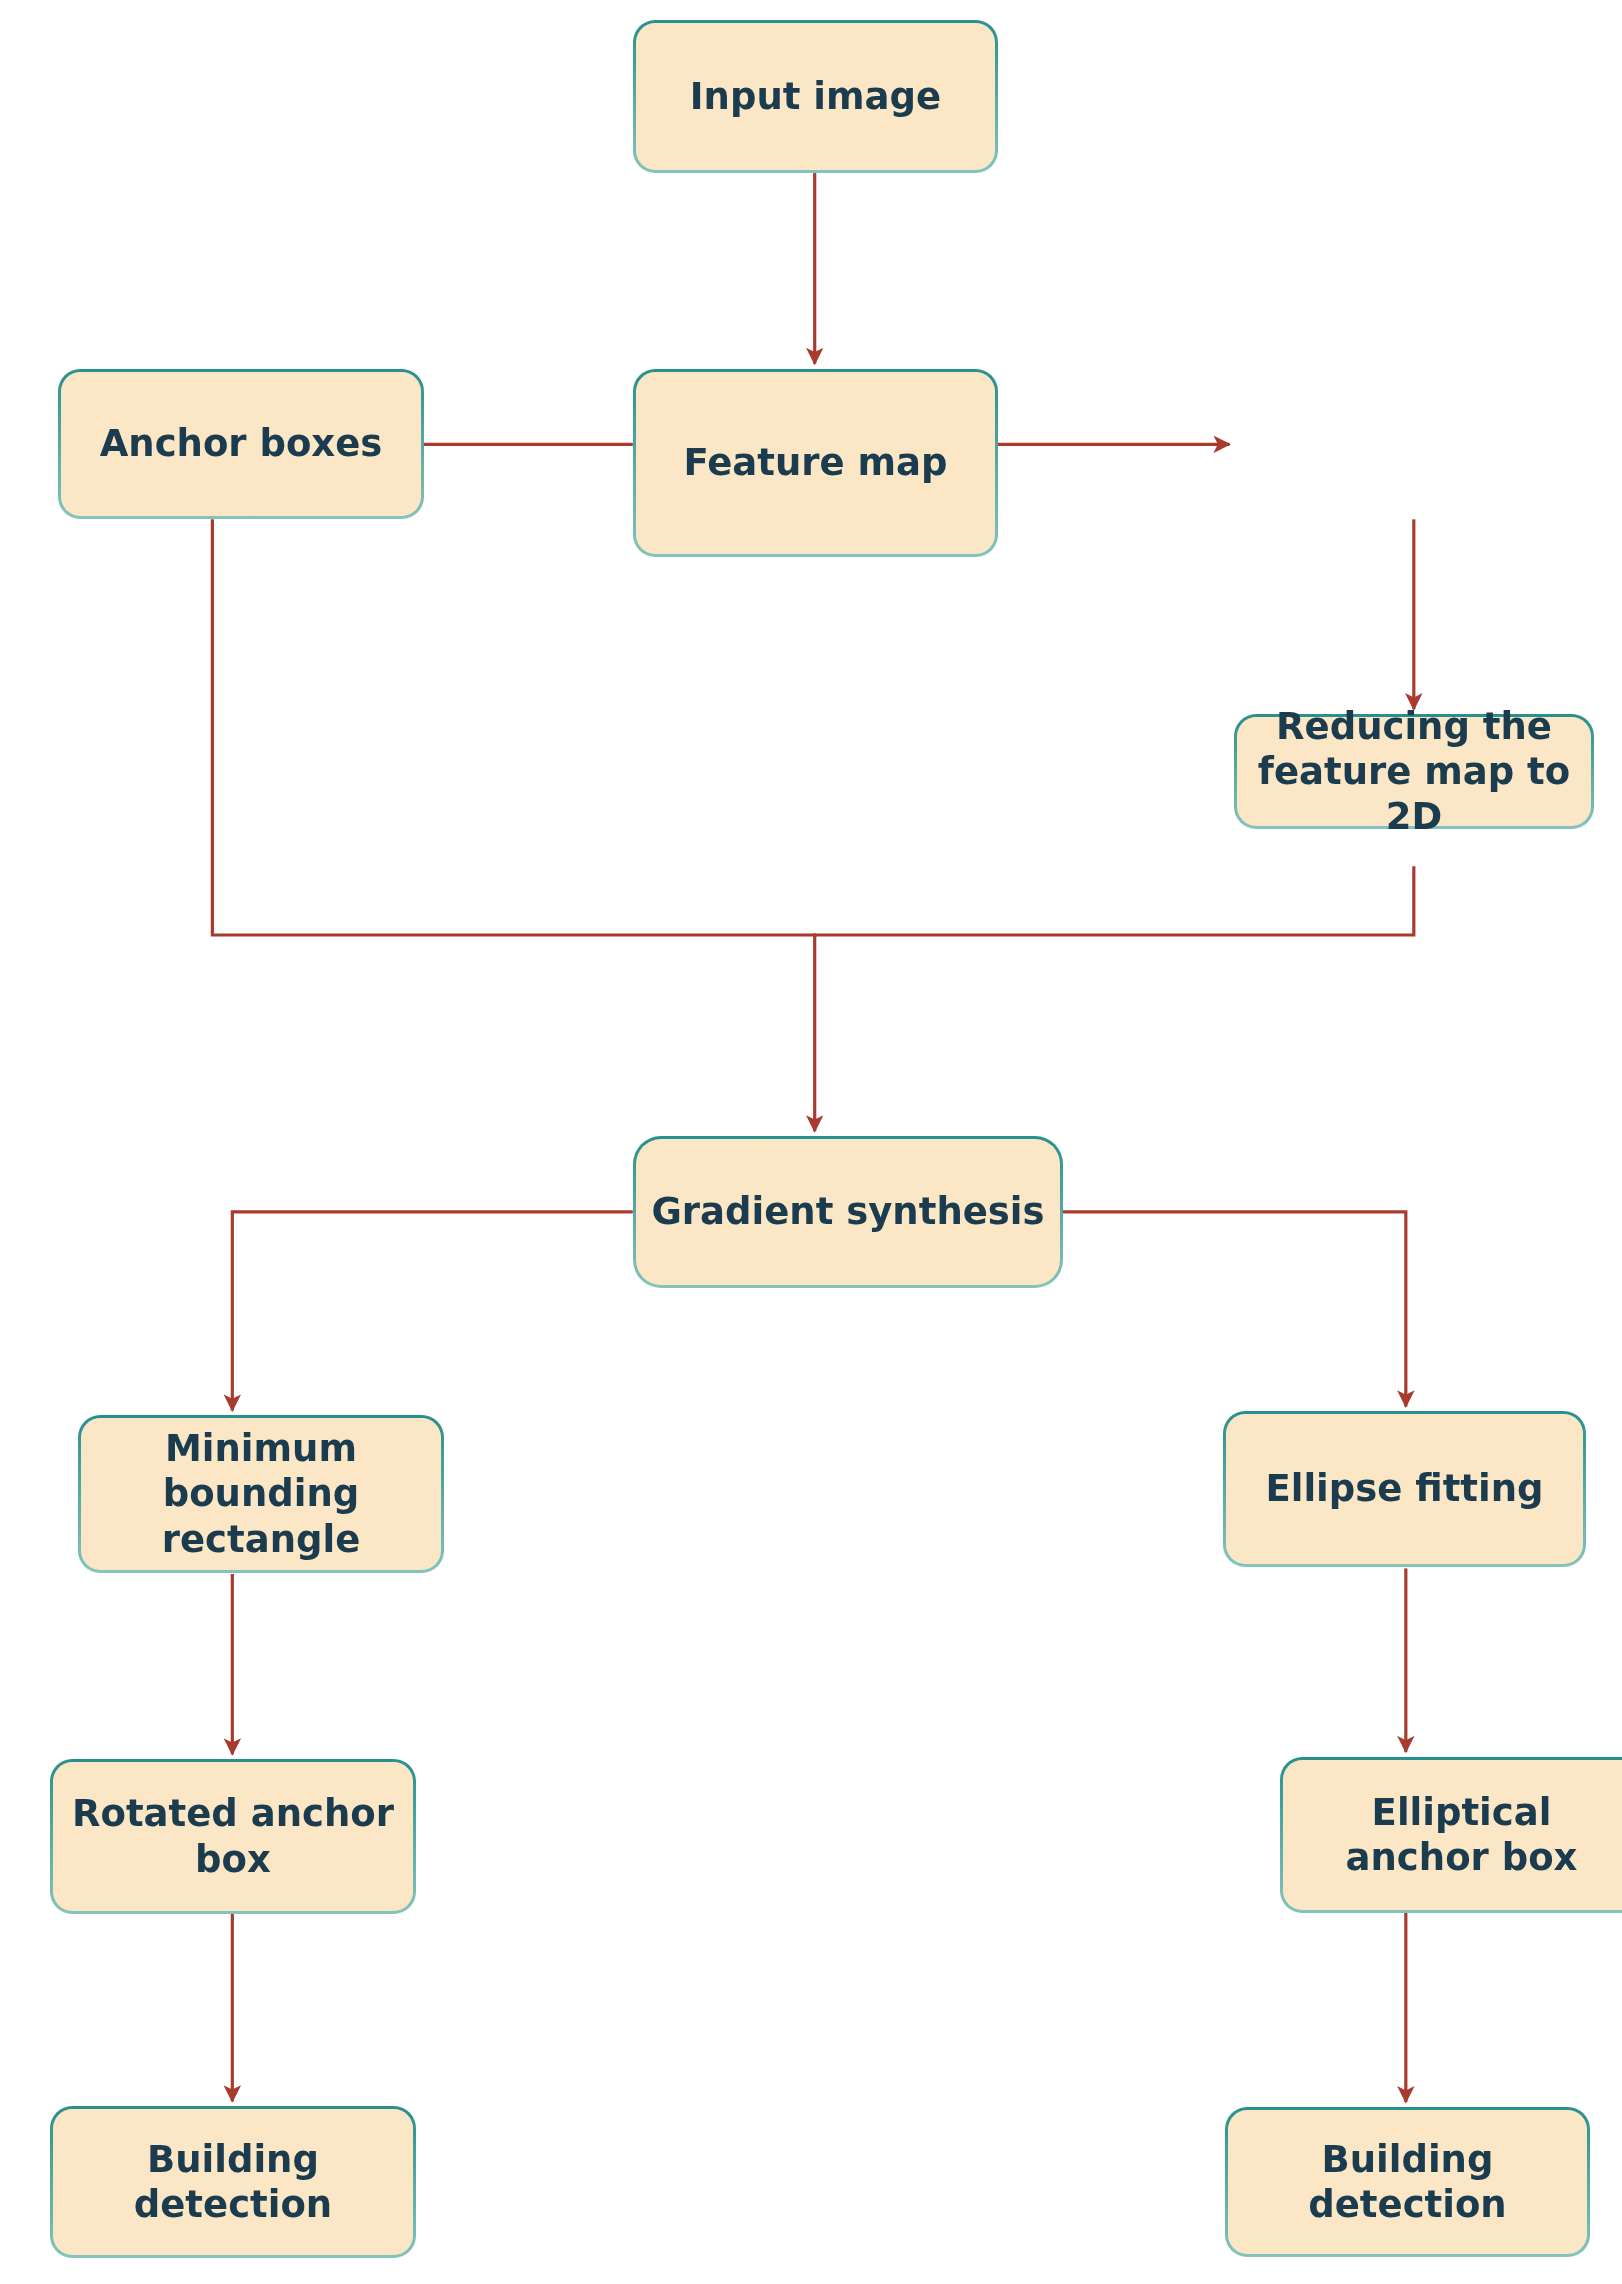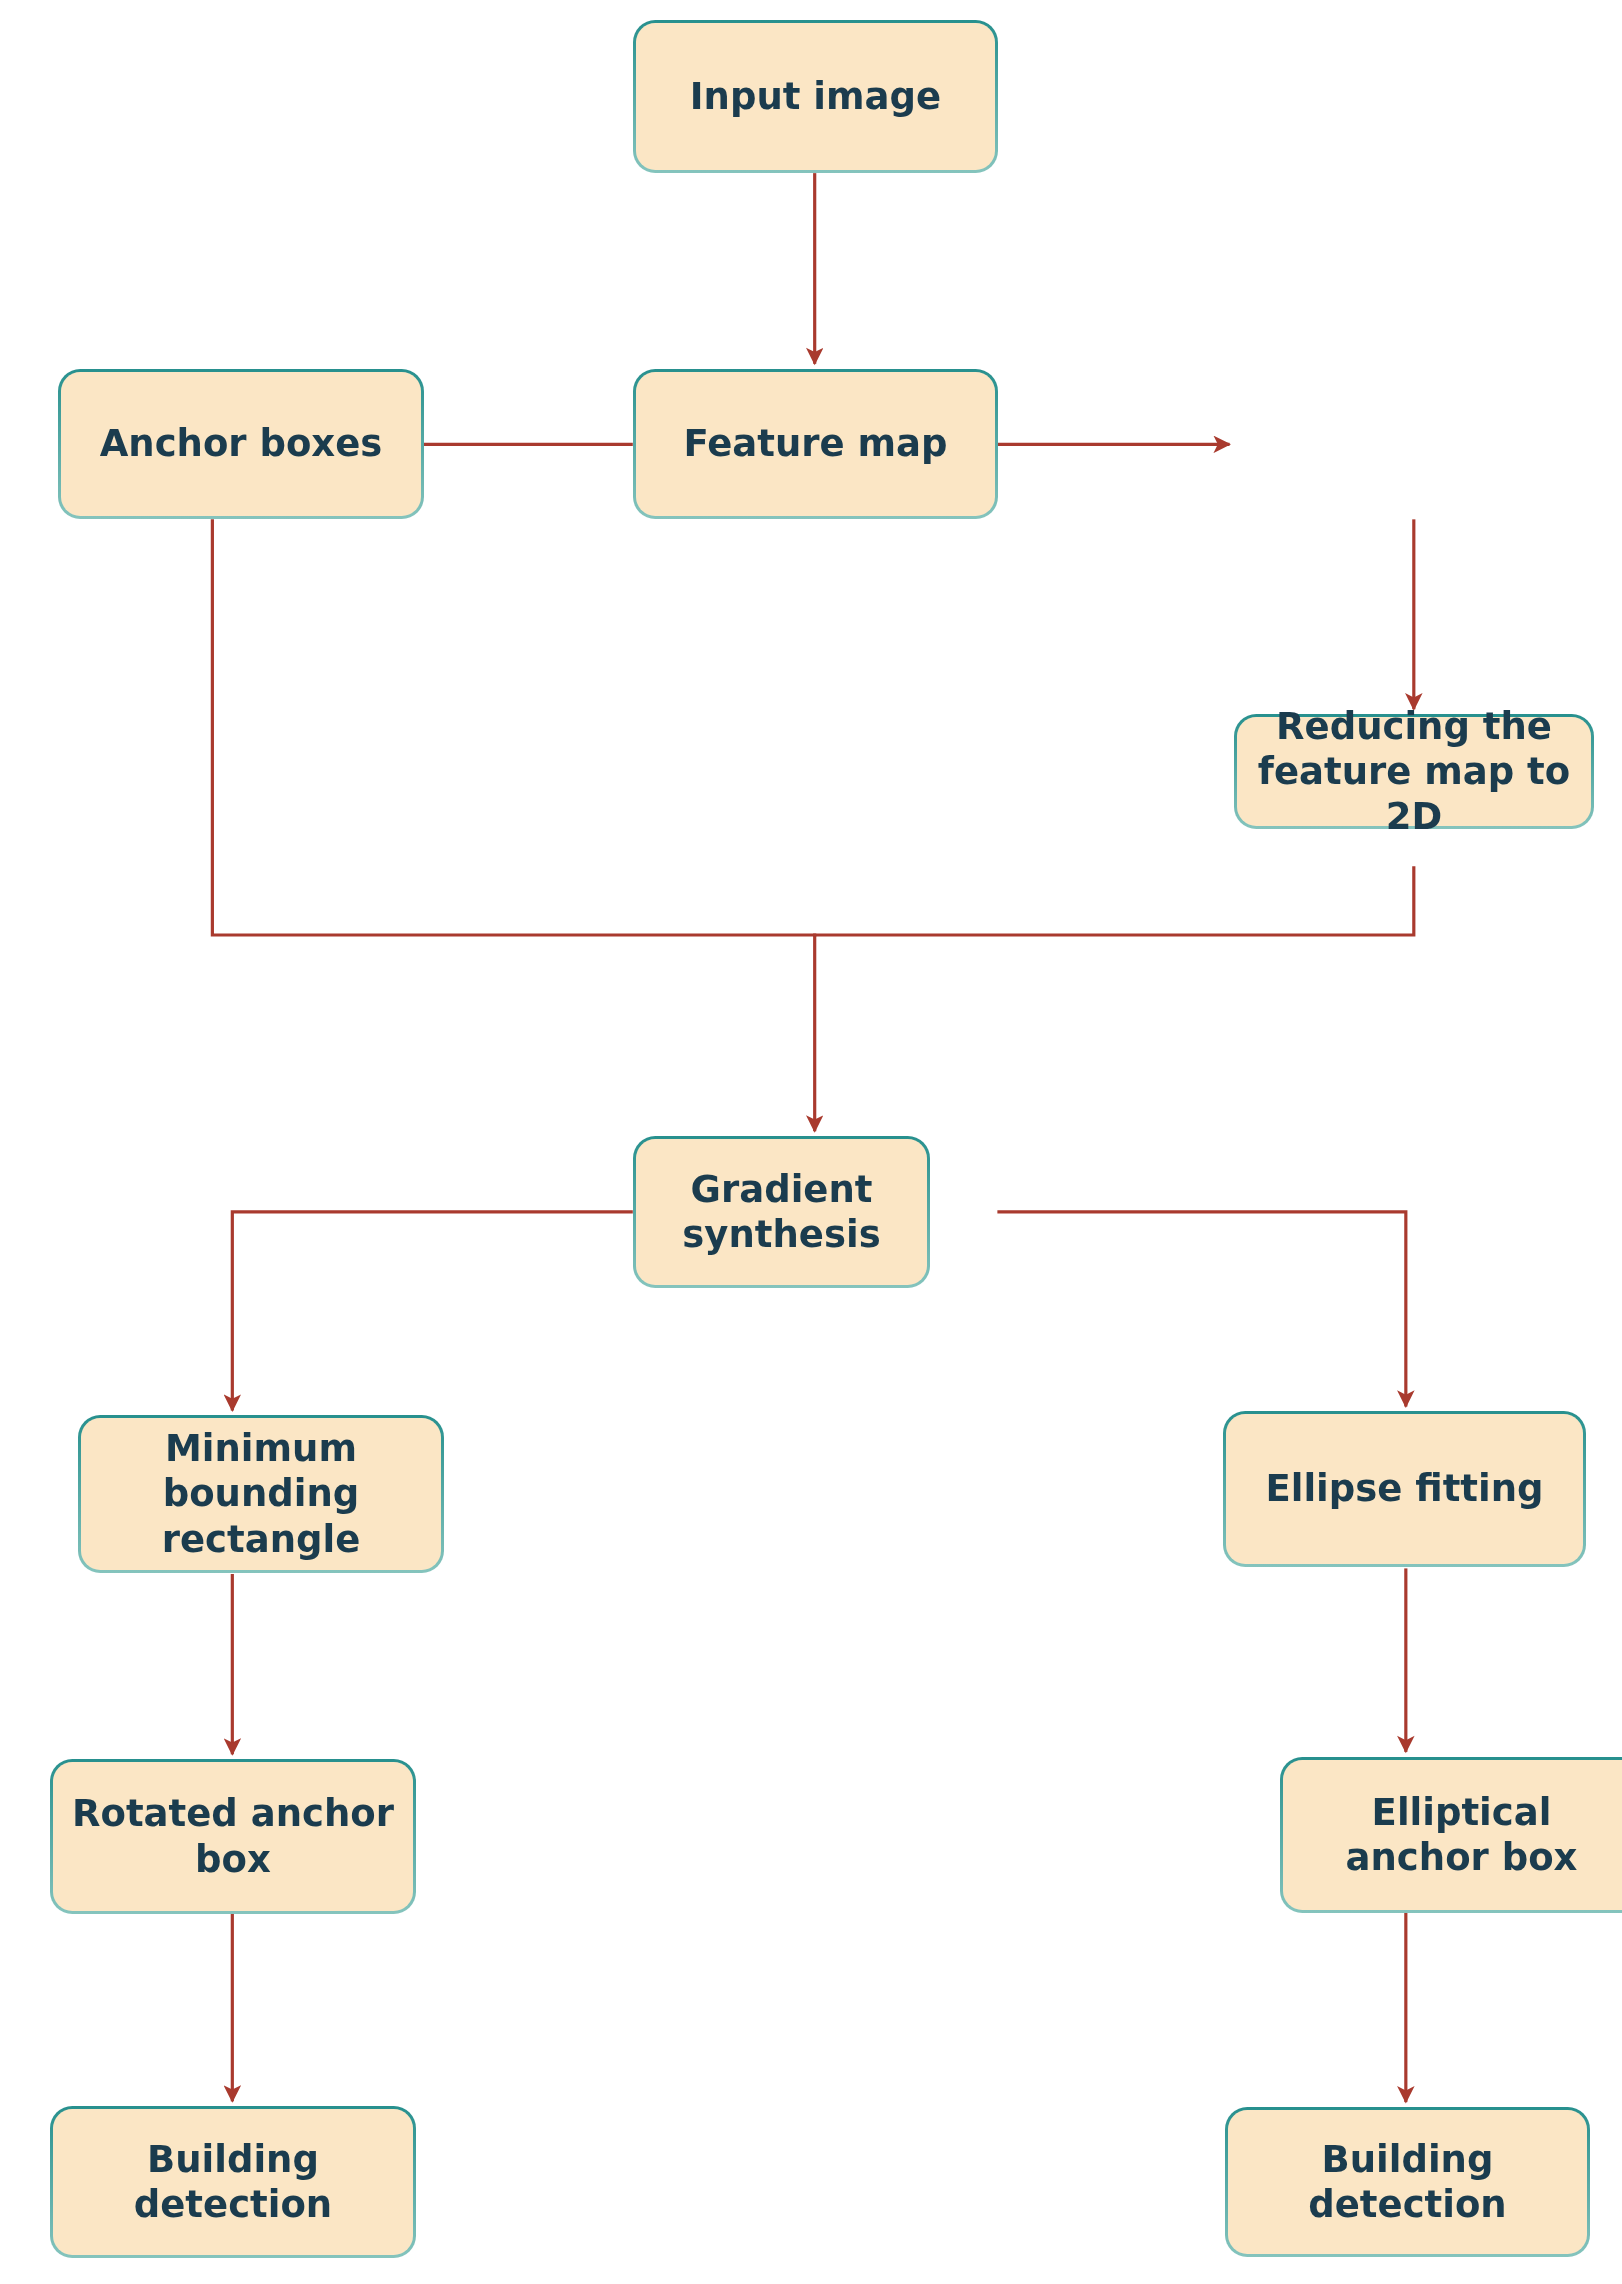--- a/index.html
+++ b/index.html
@@ -62,34 +62,34 @@
     <path class="edge" d="M291,1973 L291,2199" marker-end="url(#arrowhead)"></path>
     <path class="edge" d="M1762,1966 L1762,2196" marker-end="url(#arrowhead)"></path>
     <path class="edge" d="M291,2399 L291,2634" marker-end="url(#arrowhead)"></path>
     <path class="edge" d="M1762,2397 L1762,2635" marker-end="url(#arrowhead)"></path>
   </svg>
 
   <div class="node" style="left:633px;top:20px;width:365px;height:153px;">
     <span>Input image</span>
   </div>
 
-  <div class="node" style="left:633px;top:369px;width:365px;height:150px;">
+  <div class="node" style="left:633px;top:369px;width:365px;height:188px;">
     <span>Feature map</span>
   </div>
 
   <div class="node" style="left:30px;top:369px;width:366px;height:150px;margin-left:28px;">
     <span>Anchor boxes</span>
   </div>
 
 
   <div class="node" style="left:1234px;top:714px;width:360px;height:115px;">
     <span>Reducing the feature map to 2D</span>
   </div>
 
-  <div class="node" style="left:633px;top:1136px;width:297px;height:152px;">
+  <div class="node" style="left:633px;top:1136px;width:430px;height:152px;border-radius:28px;">
     <span>Gradient synthesis</span>
   </div>
 
   <div class="node" style="left:50px;top:1415px;width:366px;height:158px;margin-left:28px;">
     <span>Minimum bounding rectangle</span>
   </div>
 
   <div class="node" style="left:50px;top:1759px;width:366px;height:155px;">
     <span>Rotated anchor box</span>
   </div>

